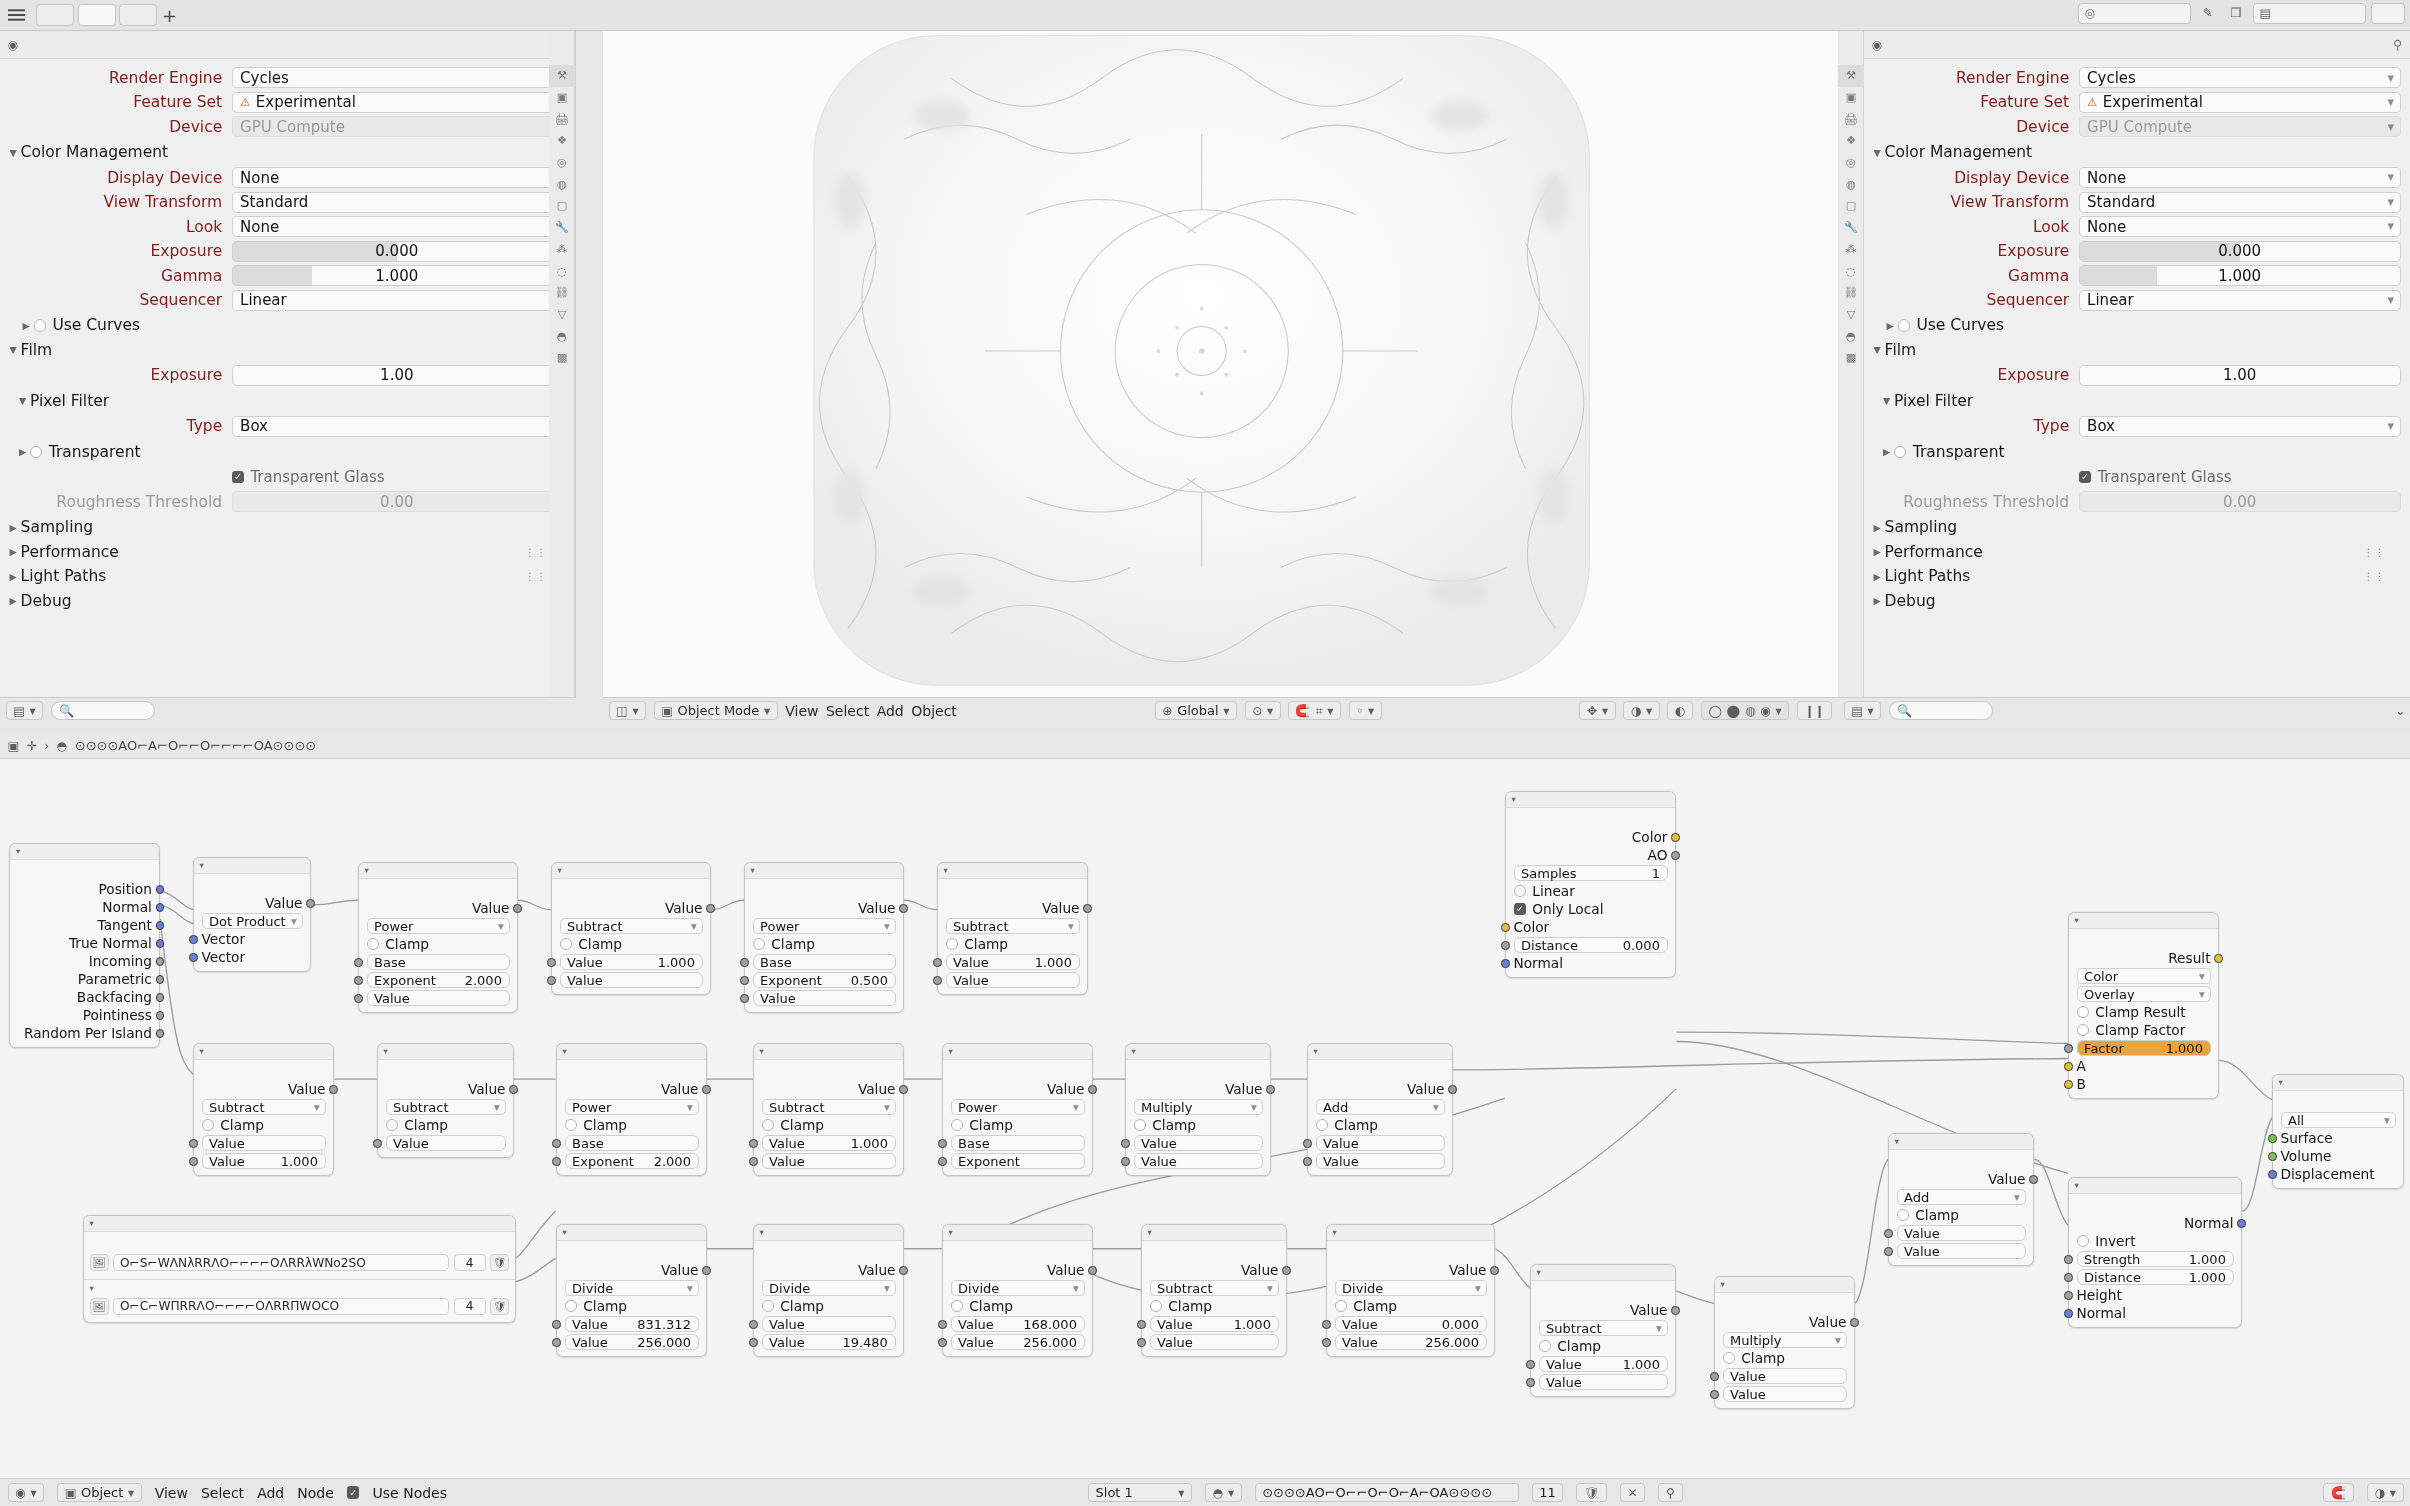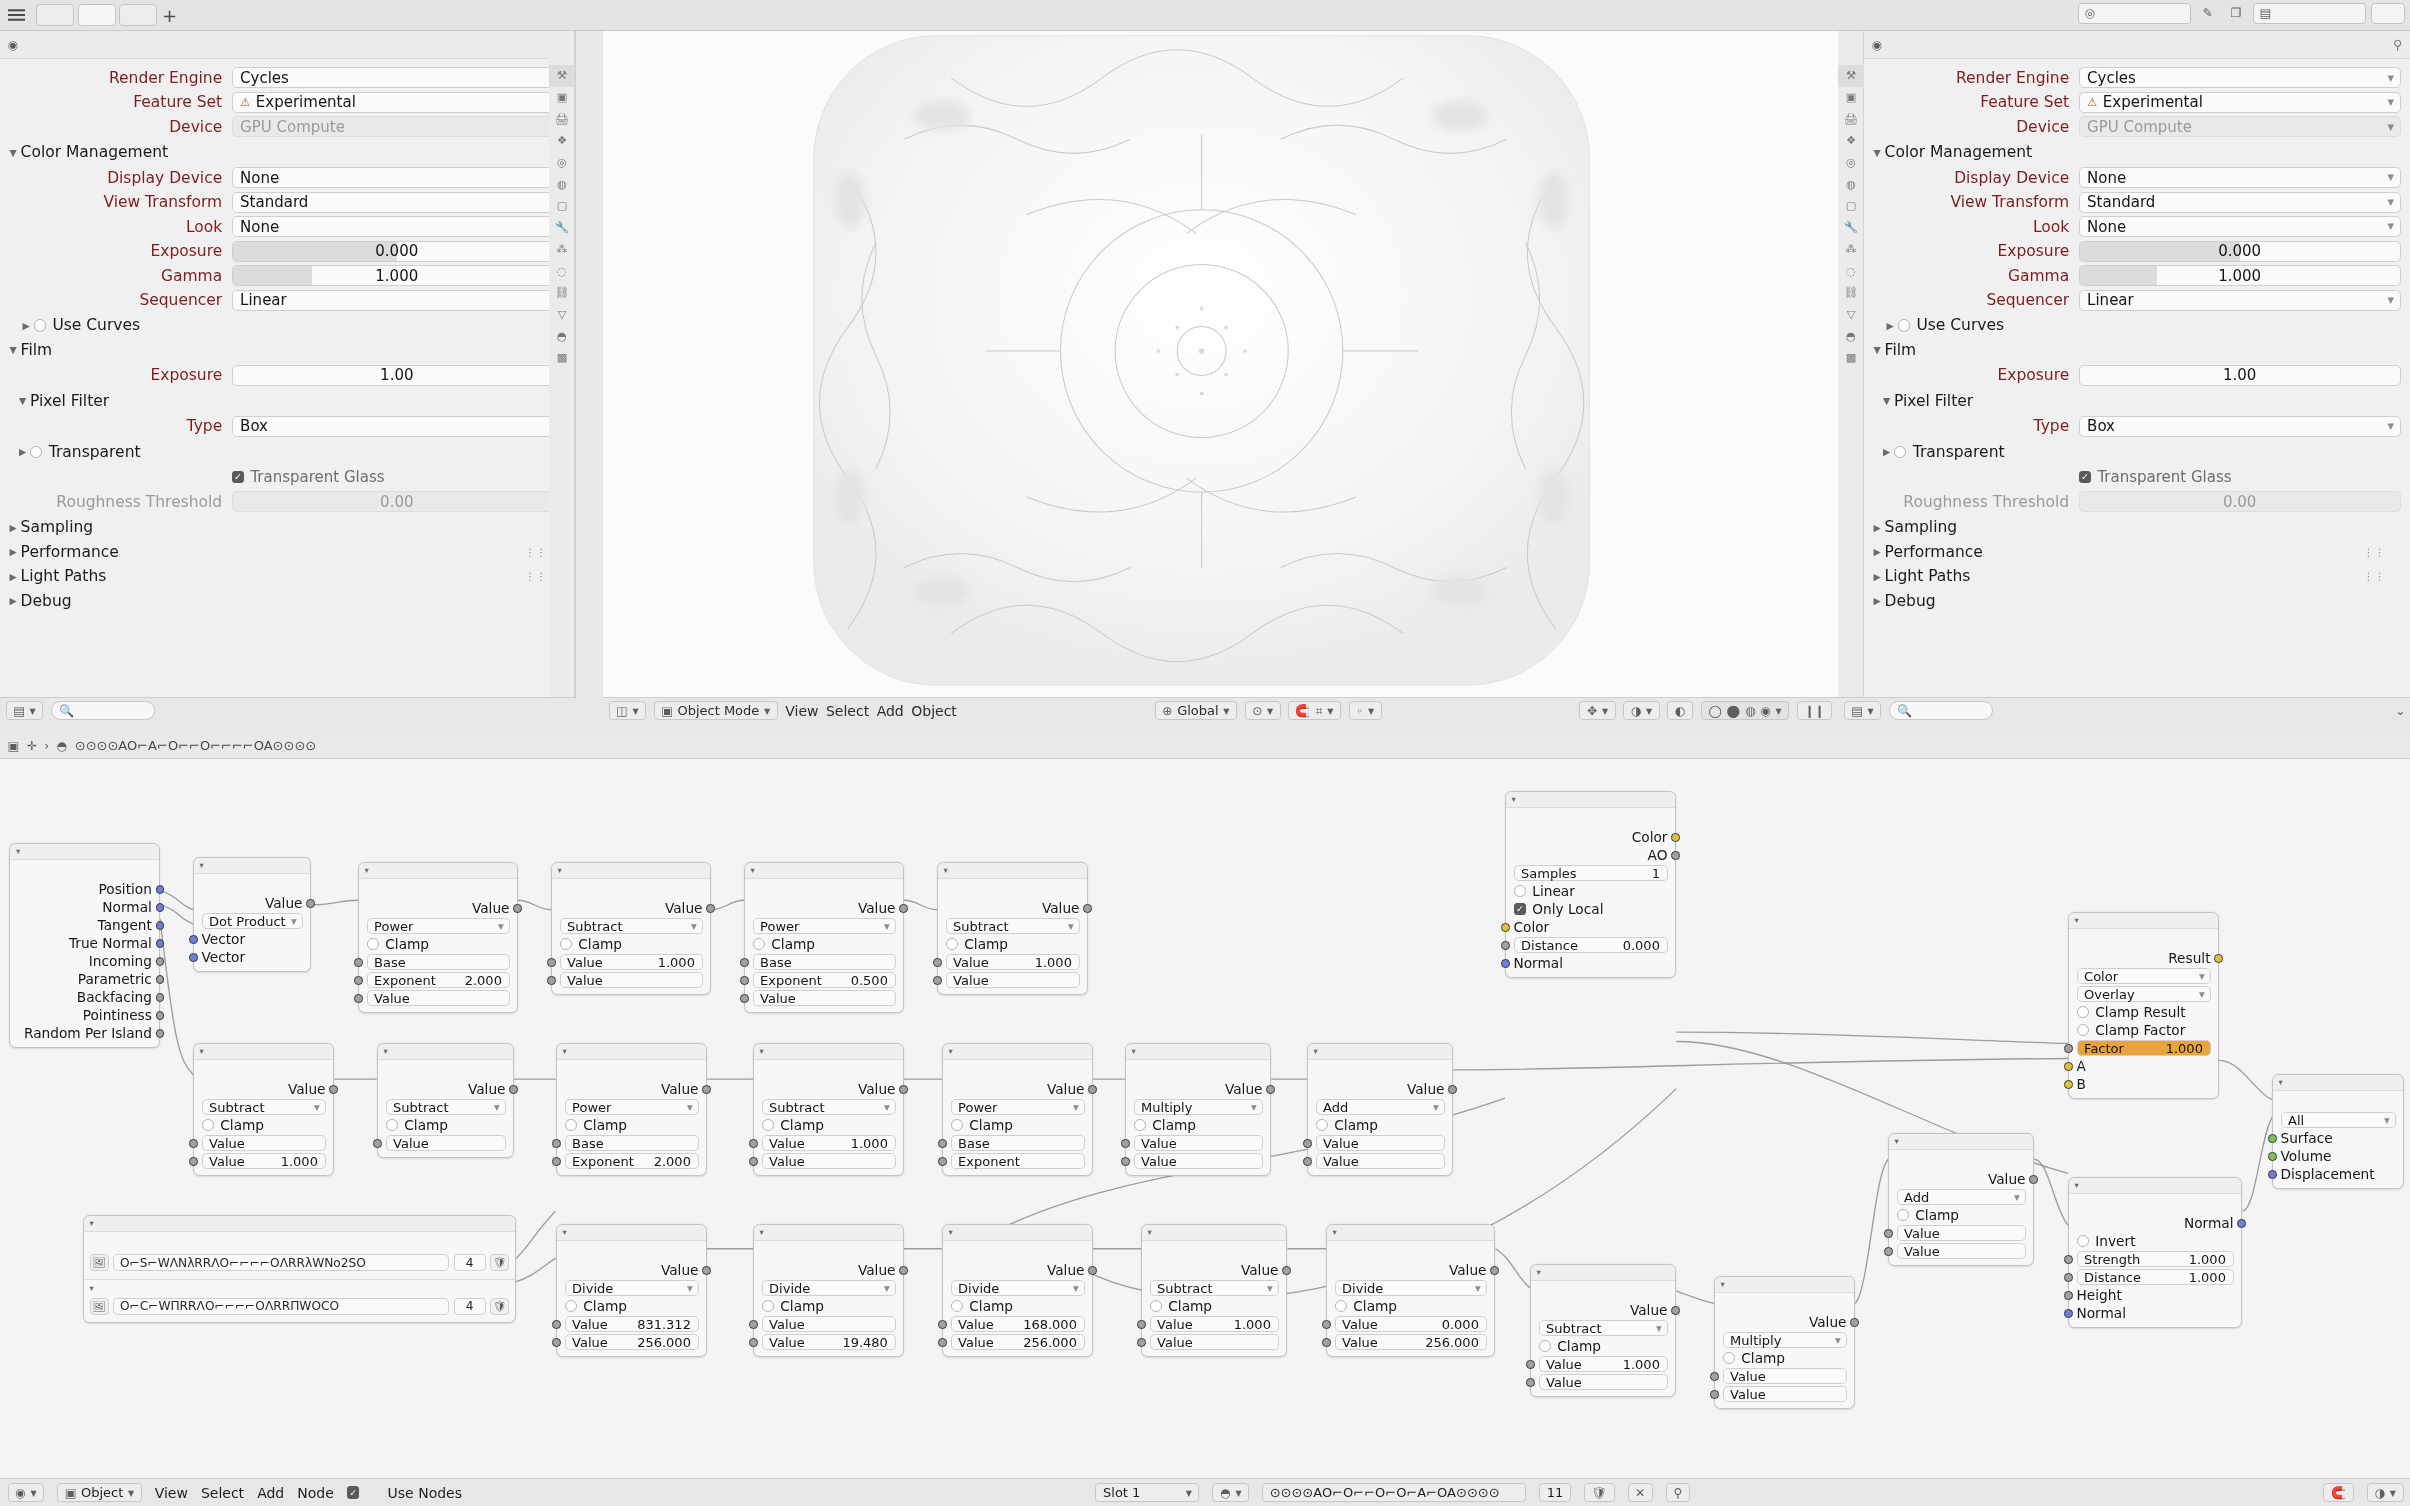--- a/index.html
+++ b/index.html
@@ -86,21 +86,21 @@
   .ne-footer { position:absolute; left:0; bottom:0; width:2411px; height:28px; background:#e7e7e7; border-top:0.9px solid #cdcdcd; display:flex; align-items:center; padding:0 7.5px; gap:13px; font-size:14px;}
 
   
   .node { position:absolute; background:#f7f7f7; border:0.9px solid #c3c3c3; border-radius:6.6px; box-shadow:0 0.9px 1.9px rgba(0,0,0,.12); }
   .node-head { height:16px; border-bottom:0.9px solid #dcdcdc; border-radius:5.6px 5.6px 0 0; background:#efefef; display:flex; align-items:center; padding-left:5.6px; color:#6d6d6d; font-size:8.5px;}
   .node-body { padding:2.8px 0 4.7px 0;margin-top:18px; }
   .nrow { height:18px; display:flex; align-items:center; padding:0 7.5px; font-size:13.7px; color:#171717; position:relative;}
   .nrow.right { justify-content:flex-end; }
   .nfield { height:16px; flex:1; border-radius:4.7px; background:#fafafa; border:0.9px solid #cfcfcf; display:flex; align-items:center; padding:0 6.6px; font-size:13px; color:#141414; position:relative;}
   .nfield .chev{position:absolute; right:4.7px; color:#8c8c8c; font-size:7.5px;}
-  .nfield.split { justify-content:space-between; }
+  .nfield.split { justify-content:space-between;border-radius:6px; }
   .sock { position:absolute; width:8.5px; height:8.5px; border-radius:50%; border:0.9px solid #3c3c3c; }
   .sock.l { left:-4.7px; } .sock.r { right:-4.7px; }
   .s-gray{background:#a1a1a1;} .s-blue{background:#6a7fd8;} .s-yellow{background:#e0c13a;}
   .s-green{background:#7fbf5b;}
   .wires { position:absolute; inset:0; pointer-events:none;}
   .imgrow { height:21px; display:flex; align-items:center; gap:4.7px; padding:0 5.6px; }
   .imgfield { flex:1; height:17px; border:0.9px solid #cfcfcf; border-radius:4.7px; background:#fafafa; display:flex; align-items:center; padding:0 5.6px; font-size:12.2px; color:#2a2a2a; gap:5.6px;}
   .minibtn { width:19px; height:17px; border:0.9px solid #cfcfcf; border-radius:3.8px; background:#f0f0f0; display:flex; align-items:center; justify-content:center; font-size:10.4px; color:#555;}
   .numsmall { width:32px; height:17px; border:0.9px solid #cfcfcf; border-radius:3.8px; background:#fafafa; display:flex; align-items:center; justify-content:center; font-size:12.2px;}
   .orange { background:#e8a33d !important; }
@@ -1547,21 +1547,21 @@
         </div>
       <div class="pill">
           <span class="ico">▣</span>
           <span>Object</span>
           <span class="ico">▾</span>
         </div>
       <span>View</span>
       <span>Select</span>
       <span>Add</span>
       <span>Node</span>
-      <span style="display:flex;align-items:center;gap:22px;">
+      <span style="display:flex;align-items:center;gap:7px;">
           <span class="chk on"></span>
           <span>Use Nodes</span>
         </span>
       <div style="flex:1"></div>
       <div class="pill" style="width:104px;">
           <span>Slot 1</span>
           <span class="ico" style="margin-left:auto">▾</span>
         </div>
       <div class="pill">
           <span class="ico">◓</span>

